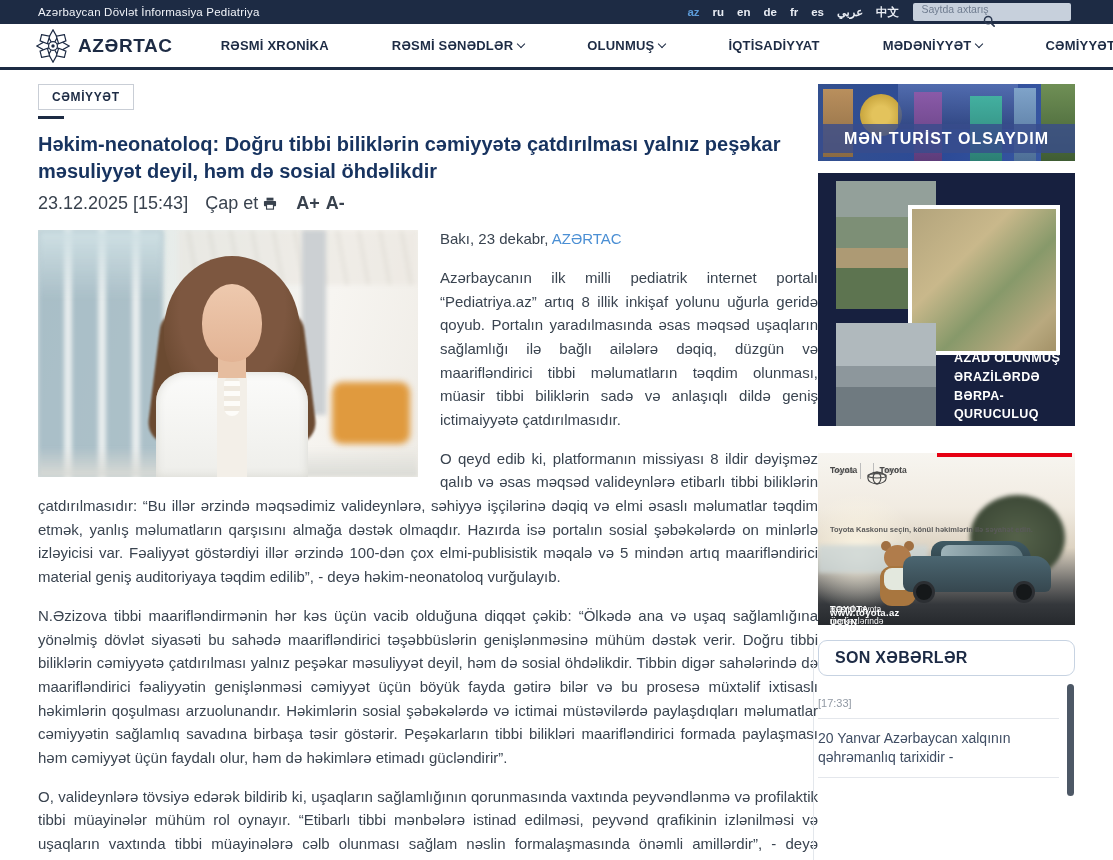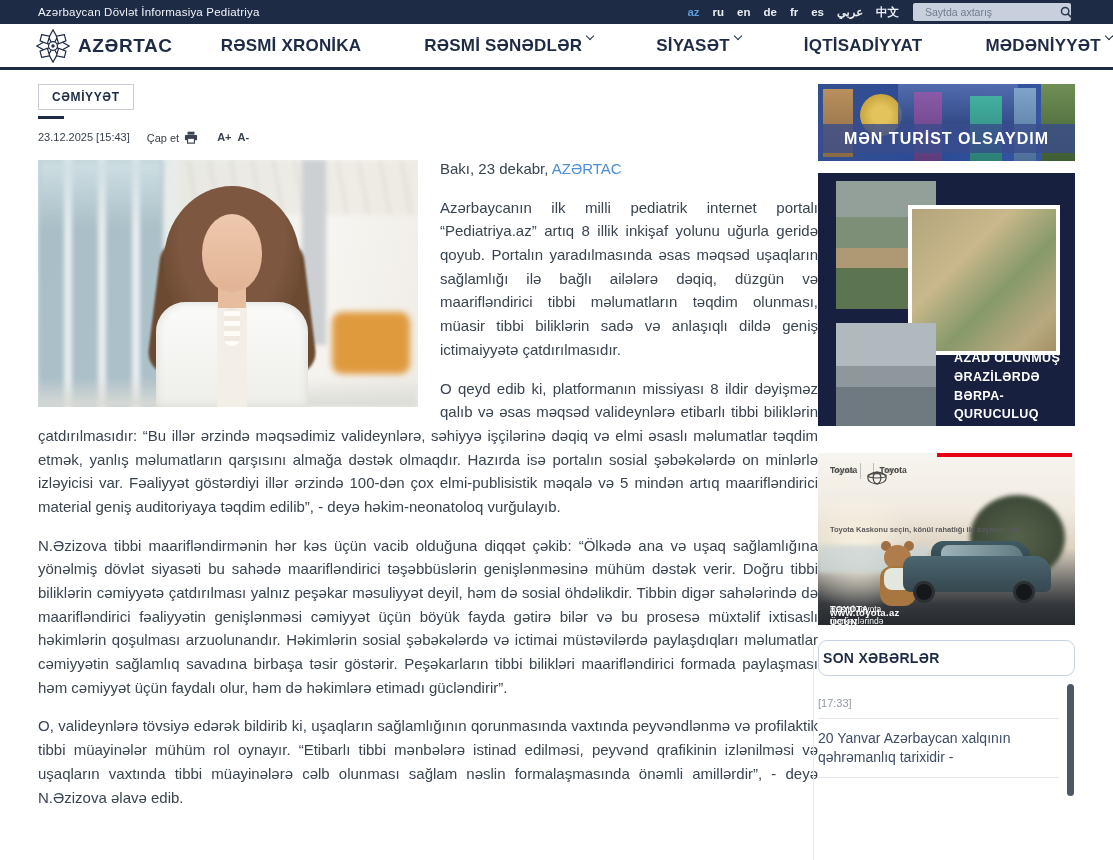--- a/index.html
+++ b/index.html
@@ -9,38 +9,38 @@
     background:#ffffff; color:#3a4450;
     position:relative; overflow:hidden;
   }
   
   .topbar { height:24px; background:#1d2b44; display:flex; align-items:center; padding:0 42px 0 38px; }
   .topbar-agency { color:#f1f4f9; font-size:11.5px; letter-spacing:.2px; }
   .topbar-right { margin-left:auto; display:flex; align-items:center; gap:14px; }
   .langs { display:flex; align-items:center; gap:13px; font-size:11.5px; font-weight:700; }
   .lang { color:#e9edf4; text-decoration:none; cursor:pointer; }
   .lang.active { color:#5c9bd8; }
-  .searchbox { width:158px; height:18px; background:#c7d0dc; border-radius:2px; display:flex; align-items:center; padding:0 6px 0 12px; }
+  .searchbox { width:158px; height:18px; background:#c7d0dc; border-radius:2px; display:flex; align-items:center; padding:0 6px 0 0;flex-direction:column; }
   .searchbox input { flex:1; border:none; background:transparent; outline:none; font-size:10.5px; color:#44506a; font-family:"Liberation Sans",sans-serif; }
   .searchbox input::placeholder { color:#707d90; }
   
   .header { height:46px; display:flex; align-items:center; padding:0 42px 0 36px; border-bottom:3px solid #1d2b44; background:#fff; }
   .brand { display:flex; align-items:center; gap:8px; cursor:pointer; }
   .brand-name { font-size:19px; font-weight:800; color:#1d2b44; letter-spacing:.6px; }
   .nav { margin-left:auto; display:flex; align-items:center; gap:15px; }
-  .nav-item { font-size:17px; font-weight:700; color:#1d2b44; text-decoration:none; letter-spacing:.2px; white-space:nowrap; cursor:pointer; display:flex; align-items:flex-start;padding-left:48px; }
+  .nav-item { font-size:13px; font-weight:700; color:#1d2b44; text-decoration:none; letter-spacing:.2px; white-space:nowrap; cursor:pointer; display:flex; align-items:center;padding-left:48px; }
   .chev { width:6px; height:6px; border-right:1.8px solid #1d2b44; border-bottom:1.8px solid #1d2b44; transform:rotate(45deg); display:inline-block; margin:-3px 0 0 5px; }
   .burger { width:15px; display:flex; flex-direction:column; gap:3px; cursor:pointer; }
   .burger i { display:block; height:2px; background:#1d2b44; }
   
   .main { position:absolute; left:38px; top:84px; width:780px; }
   .cat-badge { display:inline-block; border:1px solid #c9ced6; color:#1d2b44; font-size:12px; font-weight:700; letter-spacing:.6px; padding:5px 13px; cursor:pointer; }
   .cat-underline { width:26px; height:3px; background:#1d2b44; margin:6px 0 12px; }
   .title { font-size:20px; line-height:1.33; font-weight:700; color:#17335f; margin-bottom:9px; width:778px; }
-  .meta { display:flex; align-items:flex-start; gap:7px; font-size:11px; color:#39424e; margin-bottom:13px; }
+  .meta { display:flex; align-items:center; gap:7px; font-size:18px; color:#39424e; margin-bottom:13px; }
   .meta .print { margin-left:10px; display:flex; align-items:center; gap:5px; cursor:pointer; }
   .meta .fontsize { margin-left:12px; display:flex; gap:6px; font-weight:700; }
   .meta .fontsize span { cursor:pointer; }
   
   .article { font-size:15px; line-height:1.58; color:#3a4450; text-align:justify; }
   .article p { margin-bottom:15px; }
   .lnk { color:#4b8fd4; text-decoration:none; cursor:pointer; }
   
   .photo { float:left; width:380px; height:247px; margin:3px 22px 6px 0; position:relative; overflow:hidden;
            background:linear-gradient(105deg,#dde6e5 0%,#ecefec 45%,#f7f5f1 70%,#efece6 100%); }
@@ -101,21 +101,21 @@
   .ad-car-body { right:24px; top:103px; width:148px; height:36px; background:linear-gradient(#4b6671,#36474f); border-radius:10px 16px 6px 8px; }
   .ad-car-roof { right:44px; top:88px; width:100px; height:24px; background:linear-gradient(#3f5a64,#31434a); border-radius:12px 18px 0 0; }
   .ad-car-glass { right:52px; top:92px; width:82px; height:14px; background:linear-gradient(100deg,#9fb4ba,#5f7880); border-radius:8px 14px 0 0; }
   .ad-wheel1 { right:140px; top:128px; width:22px; height:22px; background:#15181a; border-radius:50%; border:3px solid #2c2f33; }
   .ad-wheel2 { right:40px; top:128px; width:22px; height:22px; background:#15181a; border-radius:50%; border:3px solid #2c2f33; }
   .ad-footer { left:12px; bottom:22px; color:#fff; line-height:1.45; }
   .ad-footer b { font-size:9px; letter-spacing:.3px; display:block; }
   .ad-footer span { font-size:8.5px; display:block; }
   .ad-url { left:12px; bottom:7px; color:#fff; font-size:9.5px; font-weight:800; letter-spacing:.3px; }
   
-  .latest-box { margin-top:15px; height:36px; border:1px solid #c7d3e2; border-radius:9px; display:flex; align-items:center; padding-left:4px; font-size:14px; font-weight:800; color:#1d2b45; letter-spacing:.3px; }
+  .latest-box { margin-top:15px; height:36px; border:1px solid #c7d3e2; border-radius:9px; display:flex; align-items:center; padding-left:16px; font-size:16px; font-weight:800; color:#1d2b45; letter-spacing:.3px; }
   .news-list { margin-top:4px; position:relative; padding-right:16px; }
   .news-item { padding:10px 0 9px; border-bottom:1px solid #e4e7ec; cursor:pointer; }
   .news-item:last-child { border-bottom:none; }
   .news-title { font-size:14px; color:#3f4d63; line-height:1.38; }
   .news-title .hl { color:#ef1724; }
   .news-time { font-size:11px; color:#9098a3; margin-top:7px; }
   .news-scrollbar { position:absolute; right:1px; top:4px; width:7px; height:112px; background:#4d5866; border-radius:4px; cursor:pointer; }
 </style>
 </head>
 <body>
@@ -167,21 +167,21 @@
   </div>
   <nav class="nav">
     <a class="nav-item">
         <span>RƏSMİ XRONİKA</span>
       </a>
     <a class="nav-item">
         <span>RƏSMİ SƏNƏDLƏR</span>
         <span class="chev"></span>
       </a>
     <a class="nav-item">
-        <span>SİYASƏT</span>
+        <span>OLUNMUŞ</span>
         <span class="chev"></span>
       </a>
     <a class="nav-item">
         <span>İQTİSADİYYAT</span>
       </a>
     <a class="nav-item">
         <span>MƏDƏNİYYƏT</span>
         <span class="chev"></span>
       </a>
     <a class="nav-item">
@@ -197,20 +197,21 @@
         <i></i>
         <i></i>
         <i></i>
       </span>
   </nav>
 </div>
 
 <div class="main">
   <span class="cat-badge">CƏMİYYƏT</span>
   <div class="cat-underline"></div>
+  <h1 class="title">Həkim-neonatoloq: Doğru tibbi biliklərin cəmiyyətə çatdırılması yalnız peşəkar məsuliyyət deyil, həm də sosial öhdəlikdir</h1>
   <div class="meta">
     <span>23.12.2025 [15:43]</span>
     <span class="print">
       <span>Çap et</span>
       <span style="display:flex;">
         <svg width="14" height="13" viewBox="0 0 16 15">
             <rect x="4" y="0.8" width="8" height="3.4" fill="#39424e"></rect>
             <rect x="1" y="4.6" width="14" height="6" rx="1" fill="#39424e"></rect>
             <rect x="4" y="8.4" width="8" height="5.6" fill="#fff" stroke="#39424e" stroke-width="1.3"></rect>
           </svg>
@@ -288,21 +289,21 @@
             <ellipse cx="12" cy="8" rx="4.6" ry="7" fill="none" stroke="#4a4a4a" stroke-width="1.4"></ellipse>
             <ellipse cx="12" cy="5.4" rx="11" ry="2.6" fill="none" stroke="#4a4a4a" stroke-width="1.4"></ellipse>
           </svg>
       </span>
       <span class="ad-sep"></span>
       <span class="ad-brand" style="position:static;">
           <b>Toyota</b>
           <span style="position:static;">Tibbin</span>
         </span>
     </div>
-    <div class="ad-sub">Toyota Kaskonu seçin, könül rahatlığı ilə səyahət edin.</div>
+    <div class="ad-sub">Toyota Kaskonu seçin, könül həkimlərin ilə səyahət edin.</div>
     <div class="ad-bear-ear1"></div>
       <div class="ad-bear-ear2"></div>
       <div class="ad-bear-head"></div>
     <div class="ad-bear-body"></div>
       <div class="ad-bear-shirt"></div>
     <div class="ad-car-roof"></div>
       <div class="ad-car-glass"></div>
       <div class="ad-car-body"></div>
     <div class="ad-wheel1"></div>
       <div class="ad-wheel2"></div>

